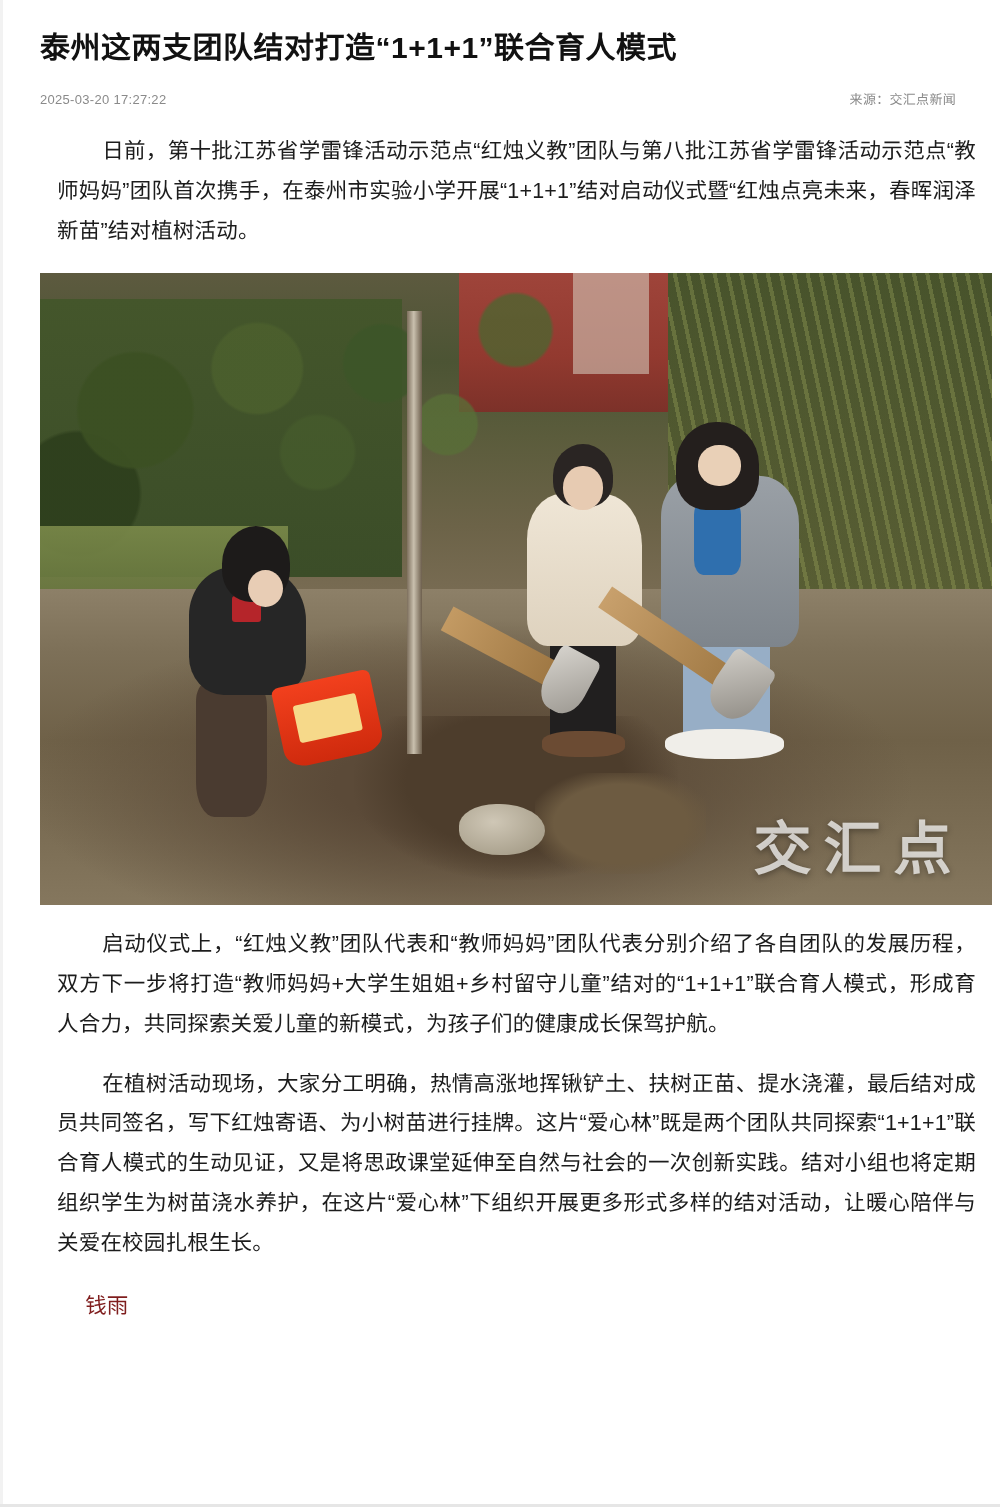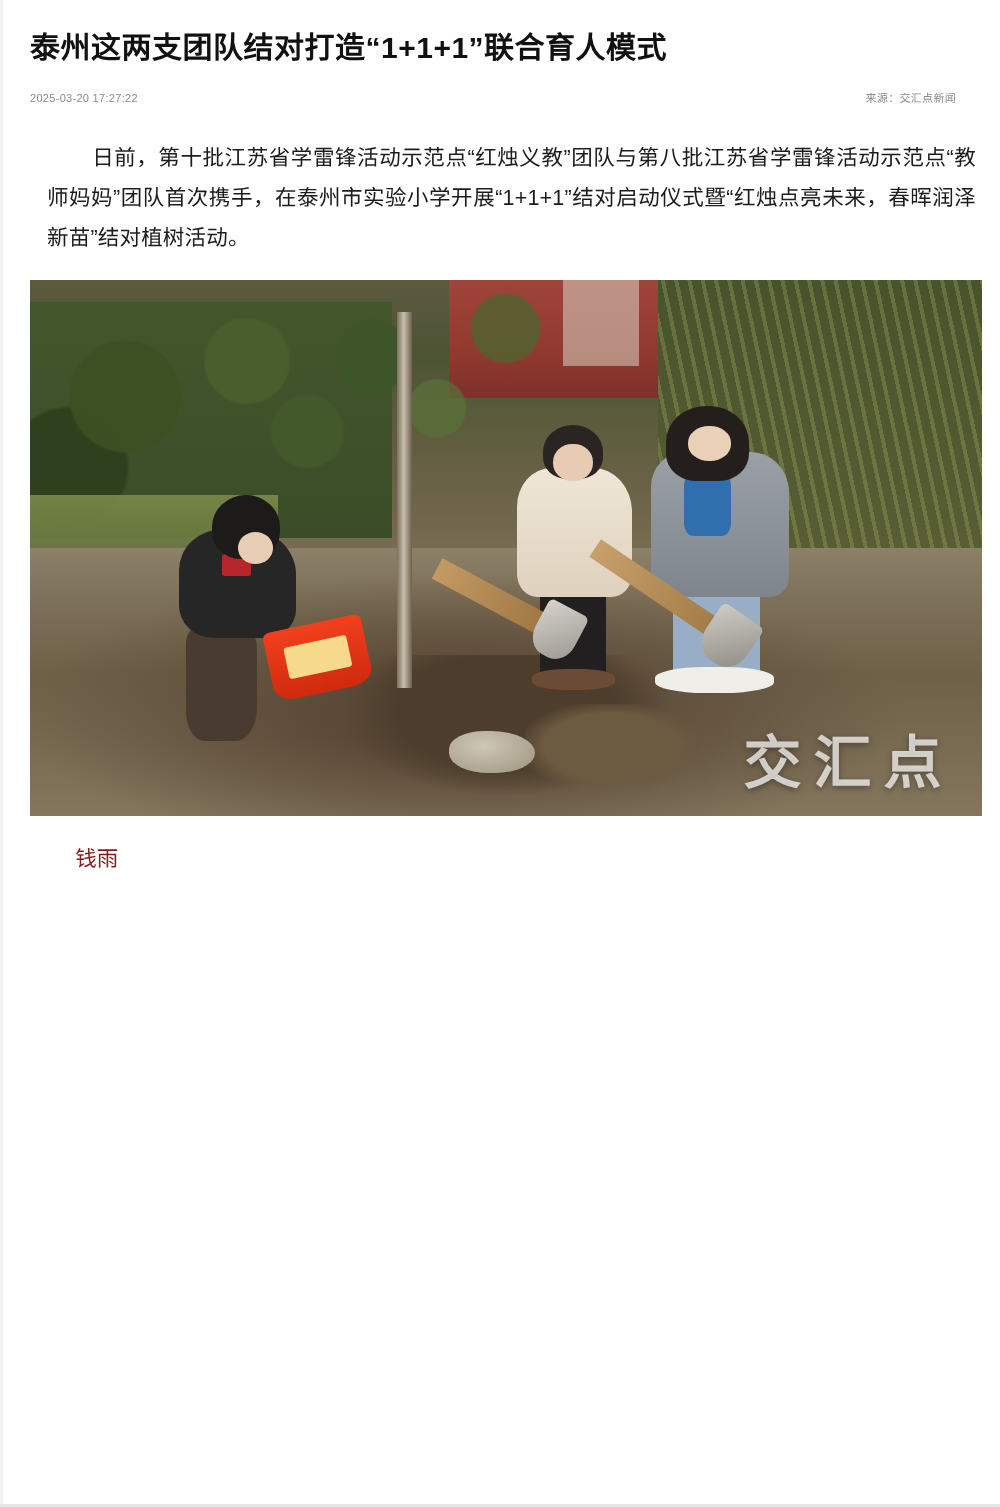--- a/index.html
+++ b/index.html
@@ -12,38 +12,38 @@
     height: 1507px;
     font-family: "Liberation Sans", sans-serif;
     color: #1a1a1a;
     overflow: hidden;
     position: relative;
   }
   .page {
     width: 1000px;
     height: 1507px;
     box-sizing: border-box;
-    padding: 28px 24px 0 30px;
+    padding: 28px 24px 0 40px;
     position: relative;
   }
   .article-title {
     font-size: 30px;
     font-weight: bold;
     line-height: 1.3;
     letter-spacing: 0.5px;
     color: #111111;
     margin: 0 0 22px 0;
   }
   .meta-row {
     display: flex;
     align-items: baseline;
     justify-content: space-between;
-    font-size: 11px;
+    font-size: 13px;
     color: #8a8a8a;
-    margin-bottom: 34px;
+    margin-bottom: 24px;
   }
   .meta-date {
     letter-spacing: 0.3px;
   }
   .meta-source {
     letter-spacing: 0.3px;
     padding-right: 20px;
     text-align: center;
   }
   .body-text {
@@ -52,21 +52,21 @@
     color: #1c1c1c;
     text-align: justify;
     text-justify: inter-ideograph;
     margin: 0 0 20px 17px;
     text-indent: 2.1em;
     letter-spacing: 0.2px;
   }
   .figure {
     margin: 22px 0 20px 0;
     width: 952px;
-    height: 536px;
+    height: 632px;
     position: relative;
     overflow: hidden;
     background: #d946ef;
   }
   
   .ph-sky {
     position: absolute; inset: 0;
     background:
       linear-gradient(180deg, #5d5a3f 0%, #4c5434 14%, #5b5c3c 26%, #6c6348 40%, #7d6f57 55%, #8a7b61 68%, #96876c 82%, #a3937a 100%);
   }
@@ -281,19 +281,21 @@
       <div class="hair"></div>
       <div class="face"></div>
     </div>
     <div class="shovel-b">
       <div class="blade"></div>
     </div>
 
     <div class="watermark">交汇点</div>
   </div>
 
-
+  <p class="body-text">启动仪式上，“红烛义教”团队代表和“教师妈妈”团队代表分别介绍了各自团队的发展历程，双方下一步将打造“教师妈妈+大学生姐姐+乡村留守儿童”结对的“1+1+1”联合育人模式，形成育人合力，共同探索关爱儿童的新模式，为孩子们的健康成长保驾护航。</p>
+
+  <p class="body-text">在植树活动现场，大家分工明确，热情高涨地挥锹铲土、扶树正苗、提水浇灌，最后结对成员共同签名，写下红烛寄语、为小树苗进行挂牌。这片“爱心林”既是两个团队共同探索“1+1+1”联合育人模式的生动见证，又是将思政课堂延伸至自然与社会的一次创新实践。结对小组也将定期组织学生为树苗浇水养护，在这片“爱心林”下组织开展更多形式多样的结对活动，让暖心陪伴与关爱在校园扎根生长。</p>
 
   <div class="author-line">钱雨</div>
 
 
   <div class="bottom-rule"></div>
 </div>
 
 </body></html>

